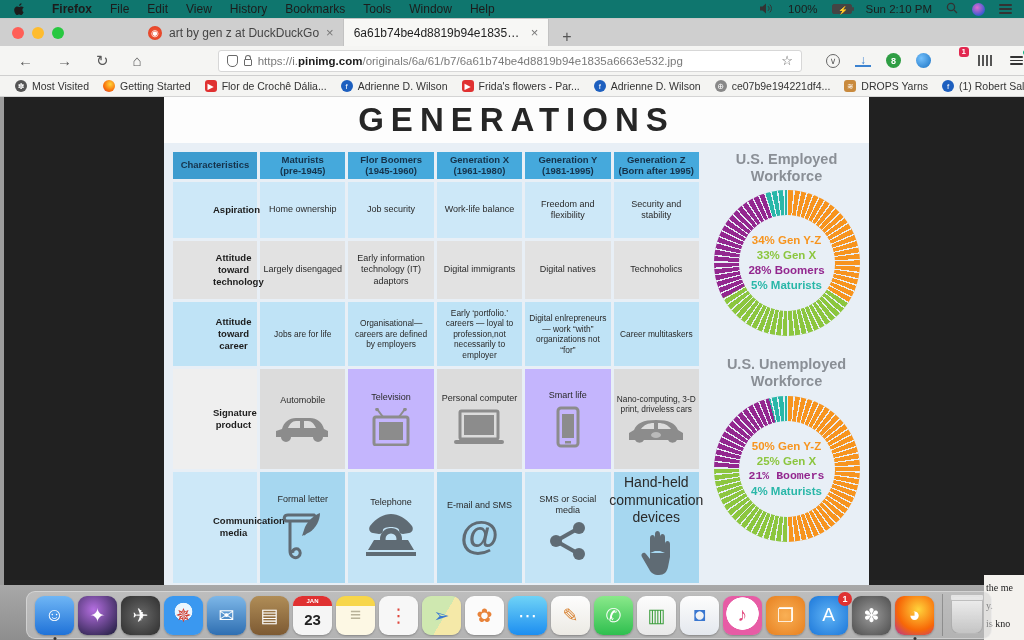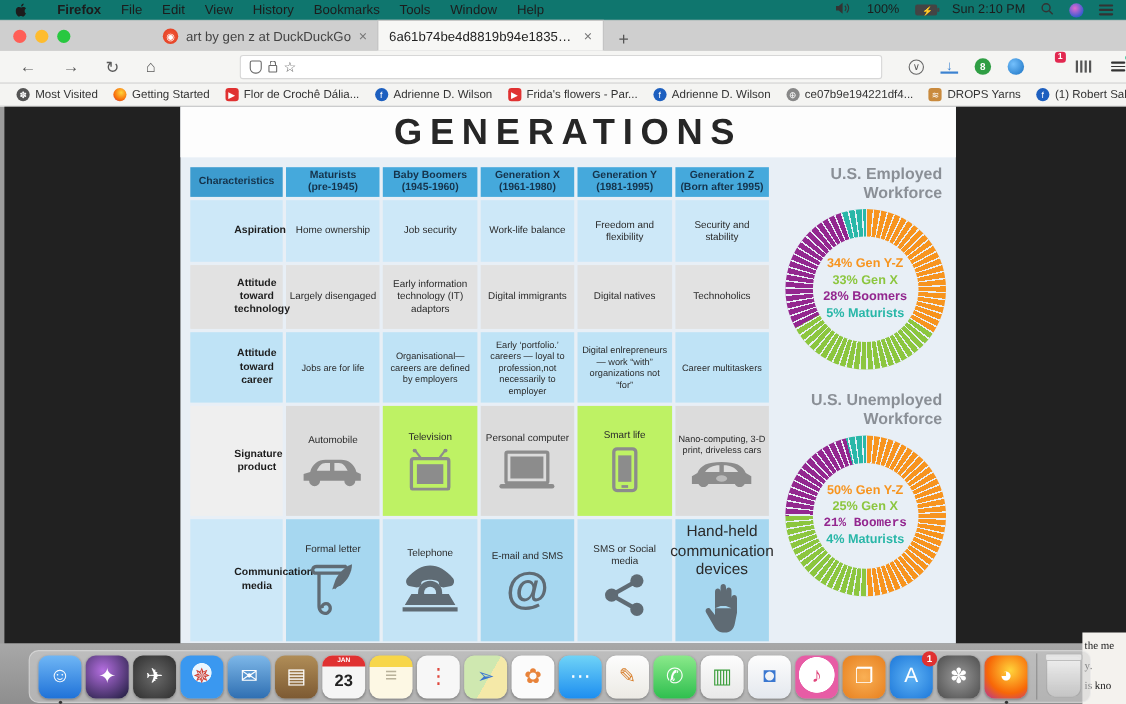--- a/index.html
+++ b/index.html
@@ -83,33 +83,33 @@
   .gen th.char { background:#3d9ccf; }
   .gen td { font-size:9px; color:#2a2a2a; text-align:center; vertical-align:middle; padding:2px 3px; line-height:1.25; }
   .gen td.lab { font-weight:bold; font-size:9.5px; color:#1c1c1c;padding-left:40px; }
   .row-blue td { background:#cde8f8; }
   .row-gray td { background:#e2e2e2; }
   .row-career td { background:#bfe3f6; font-size:8.4px; }
   .row-career td.lab { font-size:9.5px; }
   .row-sig { height:100px; }
   .row-sig td.lab { background:#efefef; }
   .row-sig td.oddc { background:#dcdcdc; }
-  .row-sig td.evenc { background:#bef264; }
+  .row-sig td.evenc { background:#c4b5fd; }
   .row-com { height:108px; }
   .row-com td.lab { background:#cde8f8; }
   .row-com td.oddc { background:#a6d7f0; }
   .row-com td.evenc { background:#c4e4f6; }
   .cellicon { display:flex; flex-direction:column; align-items:center; gap:4px; }
   .cellicon .nm { min-height:10px; }
   .cellicon svg { display:block; }
   .atsign { font-size:40px; font-weight:bold; color:#5f6b74; line-height:1; }
 
   
   .chartpanel { position:absolute; left:540px; top:46px; width:165px; height:442px; }
-  .ctitle { margin:8px auto 4px; width:140px; text-align:right; font-size:14.5px; font-weight:bold;
+  .ctitle { margin:8px auto 4px; width:140px; text-align:center; font-size:14.5px; font-weight:bold;
     color:#8a8f96; line-height:1.15; }
   .donut-chart { position:relative; width:150px; height:150px; margin:2px auto 0; }
   .ring { position:absolute; inset:2px; border-radius:50%; }
   .ring:after { content:""; position:absolute; inset:0; border-radius:50%;
     background:repeating-conic-gradient(#e8eff6 0deg 1.15deg, transparent 1.15deg 5.1deg); }
   .hole { position:absolute; inset:27px; background:#e8eff6; border-radius:50%;
     display:flex; flex-direction:column; align-items:center; justify-content:center; z-index:2; }
   .center-line { font-size:11.5px; font-weight:bold; line-height:1.3; white-space:nowrap; }
 
   
@@ -203,20 +203,21 @@
 </div>
 
 <div class="navbar">
   <span class="navbtn" style="margin-left:6px">←</span>
   <span class="navbtn">→</span>
   <span class="navbtn">↻</span>
   <span class="navbtn">⌂</span>
   <div class="urlbox">
     <span class="shield"></span>
     <span class="lock"></span>
+    <span class="urltext"><span>https://i.</span><b>pinimg.com</b><span>/originals/6a/61/b7/6a61b74be4d8819b94e1835a6663e532.jpg</span></span>
     <span class="star">☆</span>
   </div>
   <div class="navicons">
     <span class="ni" style="border:1.4px solid #666;border-radius:50%;width:14px;height:14px;font-size:9px;">∨</span>
     <span class="ni" style="color:#3b82d0;border-bottom:2px solid #3b82d0;height:13px;">↓</span>
     <span class="ni circle8">8</span>
     <span class="ni bluefox"></span>
     <span class="ni">
         <span class="shieldicon"></span>
         <span class="badge">1</span>
@@ -289,21 +290,21 @@
           <col>
           <col>
           <col>
           <col>
           <col>
         </colgroup>
       <tbody>
           <tr>
         <th class="char"><span>Characteristics</span></th>
         <th><span>Maturists</span><br><span>(pre-1945)</span></th>
-        <th><span>Baby Boomers</span><br><span>(1945-1960)</span></th>
+        <th><span>Flor Boomers</span><br><span>(1945-1960)</span></th>
         <th><span>Generation X</span><br><span>(1961-1980)</span></th>
         <th><span>Generation Y</span><br><span>(1981-1995)</span></th>
         <th><span>Generation Z</span><br><span>(Born after 1995)</span></th>
       </tr>
       <tr class="row-blue" style="height:56px">
         <td class="lab">Aspiration</td>
         <td>Home ownership</td>
         <td>Job security</td>
         <td>Work-life balance</td>
         <td>Freedom and flexibility</td>

